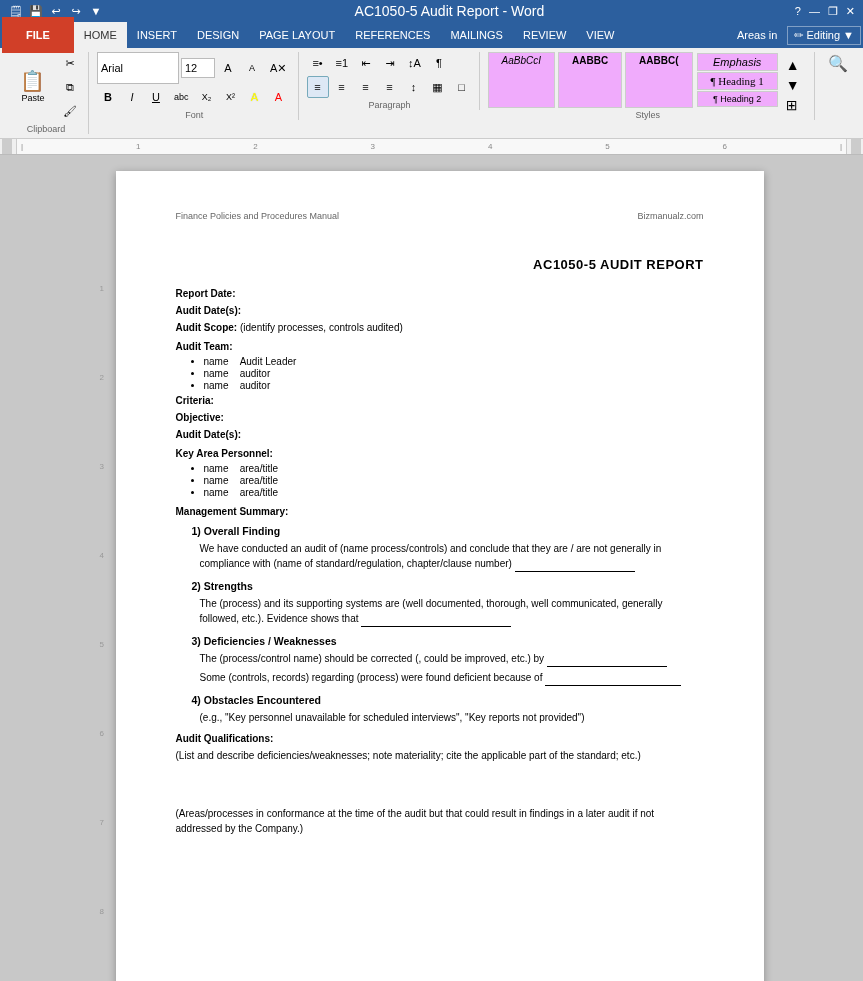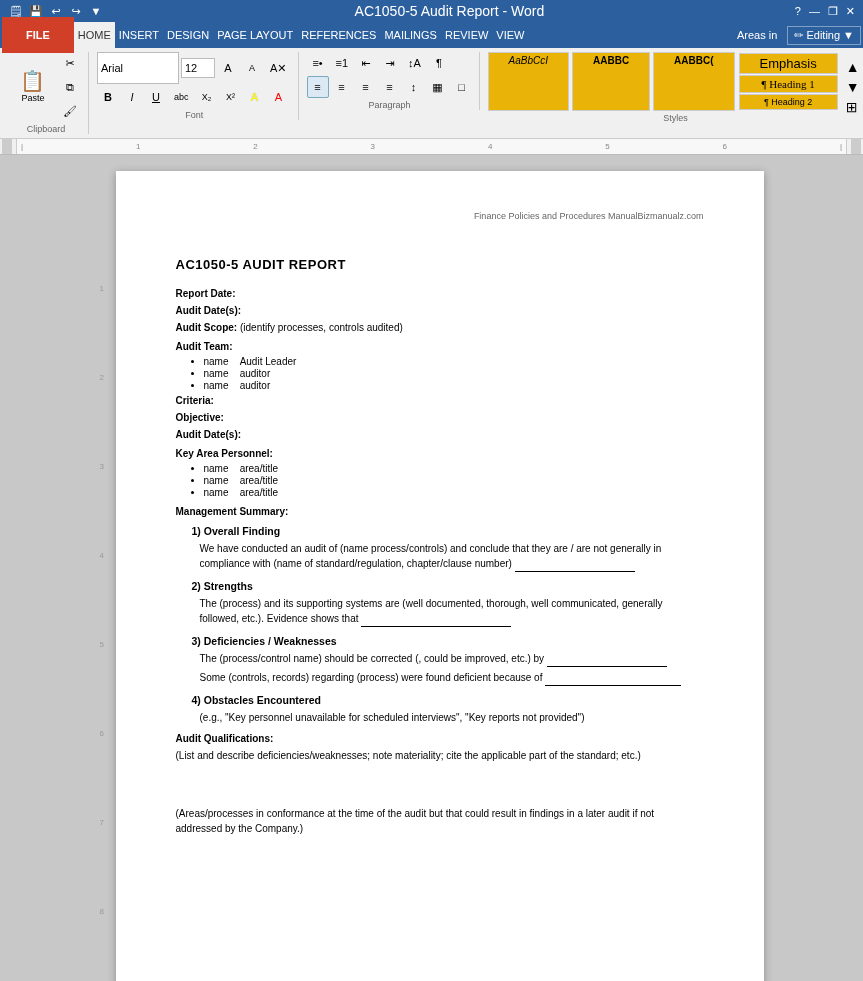--- a/index.html
+++ b/index.html
@@ -35,21 +35,21 @@
       padding: 4px 24px;
       font-size: 11px;
       font-weight: bold;
       height: 36px;
       display: flex;
       align-items: center;
       cursor: pointer;
     }
     .menu-tab {
       color: white;
-      padding: 4px 4px;
+      padding: 4px 10px;
       font-size: 11px;
       cursor: pointer;
       height: 26px;
       display: flex;
       align-items: center;
     }
     .menu-tab.active { background: #f0f0f0; color: #333; }
     #sign-in { color: white; font-size: 11px; margin-left: auto; padding: 0 10px; cursor: pointer; }
     #editing-badge {
       background: #2c5f9e;
@@ -141,24 +141,24 @@
     }
 
     
     .styles-row {
       display: flex;
       align-items: center;
       gap: 3px;
     }
     .style-item {
       border: 1px solid #ccc;
-      padding: 2px 20px;
+      padding: 2px 13px;
       font-size: 10px;
       cursor: pointer;
-      background: #eab308;
+      background: #f0abfc;
       min-width: 54px;
       text-align: center;
     }
     .style-scroll { font-size: 14px; cursor: pointer; padding: 2px; }
 
     
     #ruler {
       height: 16px;
       background: #f0f0f0;
       border-bottom: 1px solid #bbb;
@@ -194,28 +194,28 @@
       min-height: 840px;
       padding: 40px 60px;
       box-shadow: 0 2px 8px rgba(0,0,0,0.3);
       font-family: Arial, sans-serif;
       font-size: 10.5px;
       color: #000;
       position: relative;
     }
     .page-header {
       display: flex;
-      justify-content: flex-end;
+      justify-content: space-between;
       font-size: 9px;
       color: #666;
       margin-bottom: 18px;
       border-bottom: none;
     }
     .doc-title {
-      text-align: left;
+      text-align: right;
       font-size: 13px;
       font-weight: bold;
       margin-bottom: 16px;
       letter-spacing: 0.5px;
       margin-top: 36px;
     }
     .field-row {
       margin-bottom: 6px;
       font-size: 10px;
     }
@@ -353,21 +353,21 @@
       <div class="ribbon-group-label">Paragraph</div>
     </div>
 
     <div class="ribbon-group" style="flex:1;">
       <div class="styles-row">
         <div style="display:flex;gap:3px;overflow:hidden;">
           <div class="style-item" style="font-style:italic;">AaBbCcI</div>
           <div class="style-item" style="font-weight:bold;">AABBC</div>
           <div class="style-item" style="font-weight:bold;">AABBC(</div>
           <div style="display:flex;flex-direction:column;gap:1px;padding:1px;">
-            <div class="style-item" style="font-size:13px;text-align:right;">Emphasis</div>
+            <div class="style-item" style="font-style:italic;font-size:11px;">Emphasis</div>
             <div class="style-item" style="font-size:11px;font-family:Liberation Serif, serif;">¶ Heading 1</div>
             <div class="style-item" style="font-size:9px;">¶ Heading 2</div>
           </div>
         </div>
         <div style="display:flex;flex-direction:column;justify-content:space-between;height:54px;padding:2px;">
           <span class="style-scroll">▲</span>
           <span class="style-scroll">▼</span>
           <span class="style-scroll">⊞</span>
         </div>
       </div>

